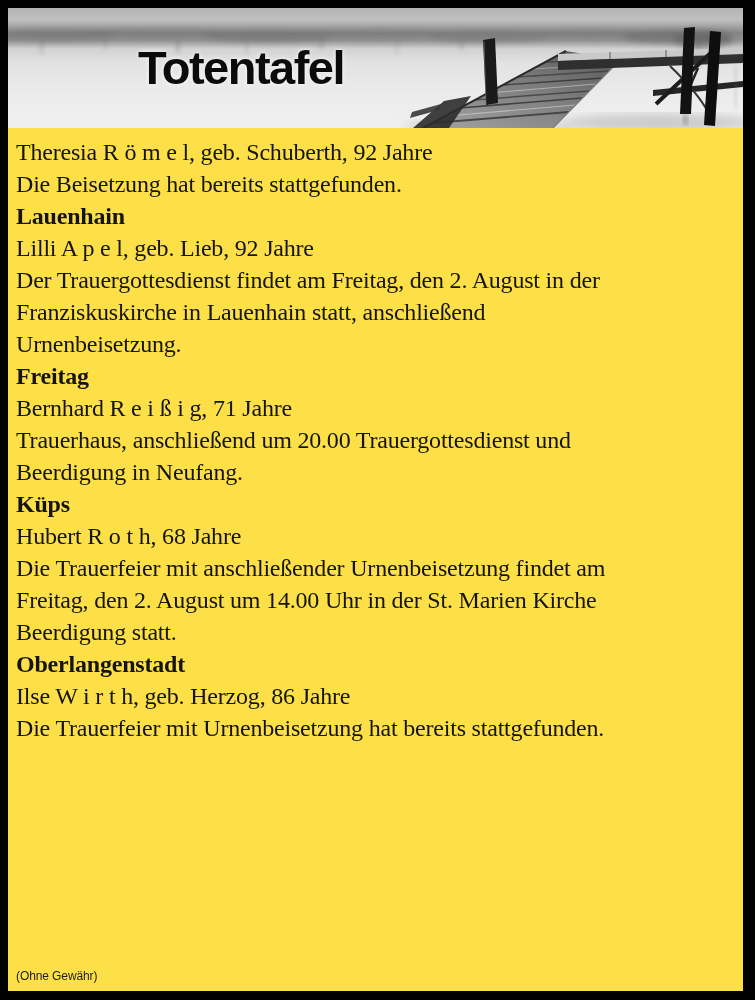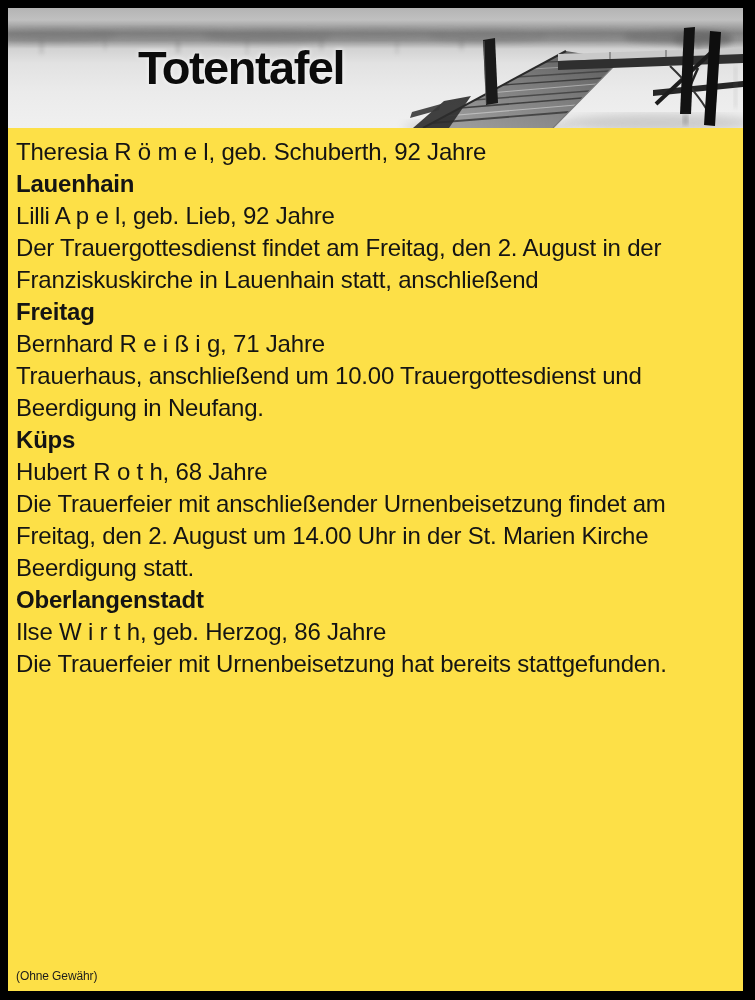--- a/index.html
+++ b/index.html
@@ -51,20 +51,21 @@
     color: #141414;
     letter-spacing: -0.2px;
     overflow: hidden;
   }
   .entry + .entry { }
   .entry p, .entry h2 {
     margin: 0;
     font-size: 24px;
     line-height: 32px;
     white-space: nowrap;
+    font-family: Liberation Serif, serif;
   }
   .entry h2 { font-weight: bold; }
   .disclaimer {
     position: absolute;
     left: 8px;
     bottom: 5px;
     font-size: 12px;
     line-height: 20px;
     color: #1c1c1c;
     letter-spacing: -0.1px;
@@ -177,33 +178,35 @@
       <rect x="726" y="58" width="3" height="42" fill="#777777" opacity="0.18" filter="url(#b2)"></rect>
     </svg>
 
     <div class="header-title">Totentafel</div>
   </div>
 
   <main class="body">
 
     <section class="entry">
       <p>Theresia R ö m e l, geb. Schuberth, 92 Jahre</p>
+      <p>Die Beisetzung hat bereits stattgefunden.</p>
     </section>
 
     <section class="entry">
       <h2>Lauenhain</h2>
       <p>Lilli A p e l, geb. Lieb, 92 Jahre</p>
       <p>Der Trauergottesdienst findet am Freitag, den 2. August in der</p>
       <p>Franziskuskirche in Lauenhain statt, anschließend</p>
+      <p>Urnenbeisetzung.</p>
     </section>
 
     <section class="entry">
       <h2>Freitag</h2>
       <p>Bernhard R e i ß i g, 71 Jahre</p>
-      <p>Trauerhaus, anschließend um 10.00 Trauergottesdienst und</p>
+      <p>Trauerhaus, anschließend um 20.00 Trauergottesdienst und</p>
       <p>Beerdigung in Neufang.</p>
     </section>
 
     <section class="entry">
       <h2>Küps</h2>
       <p>Hubert R o t h, 68 Jahre</p>
       <p>Die Trauerfeier mit anschließender Urnenbeisetzung findet am</p>
       <p>Freitag, den 2. August um 14.00 Uhr in der St. Marien Kirche</p>
       <p>Beerdigung statt.</p>
     </section>

